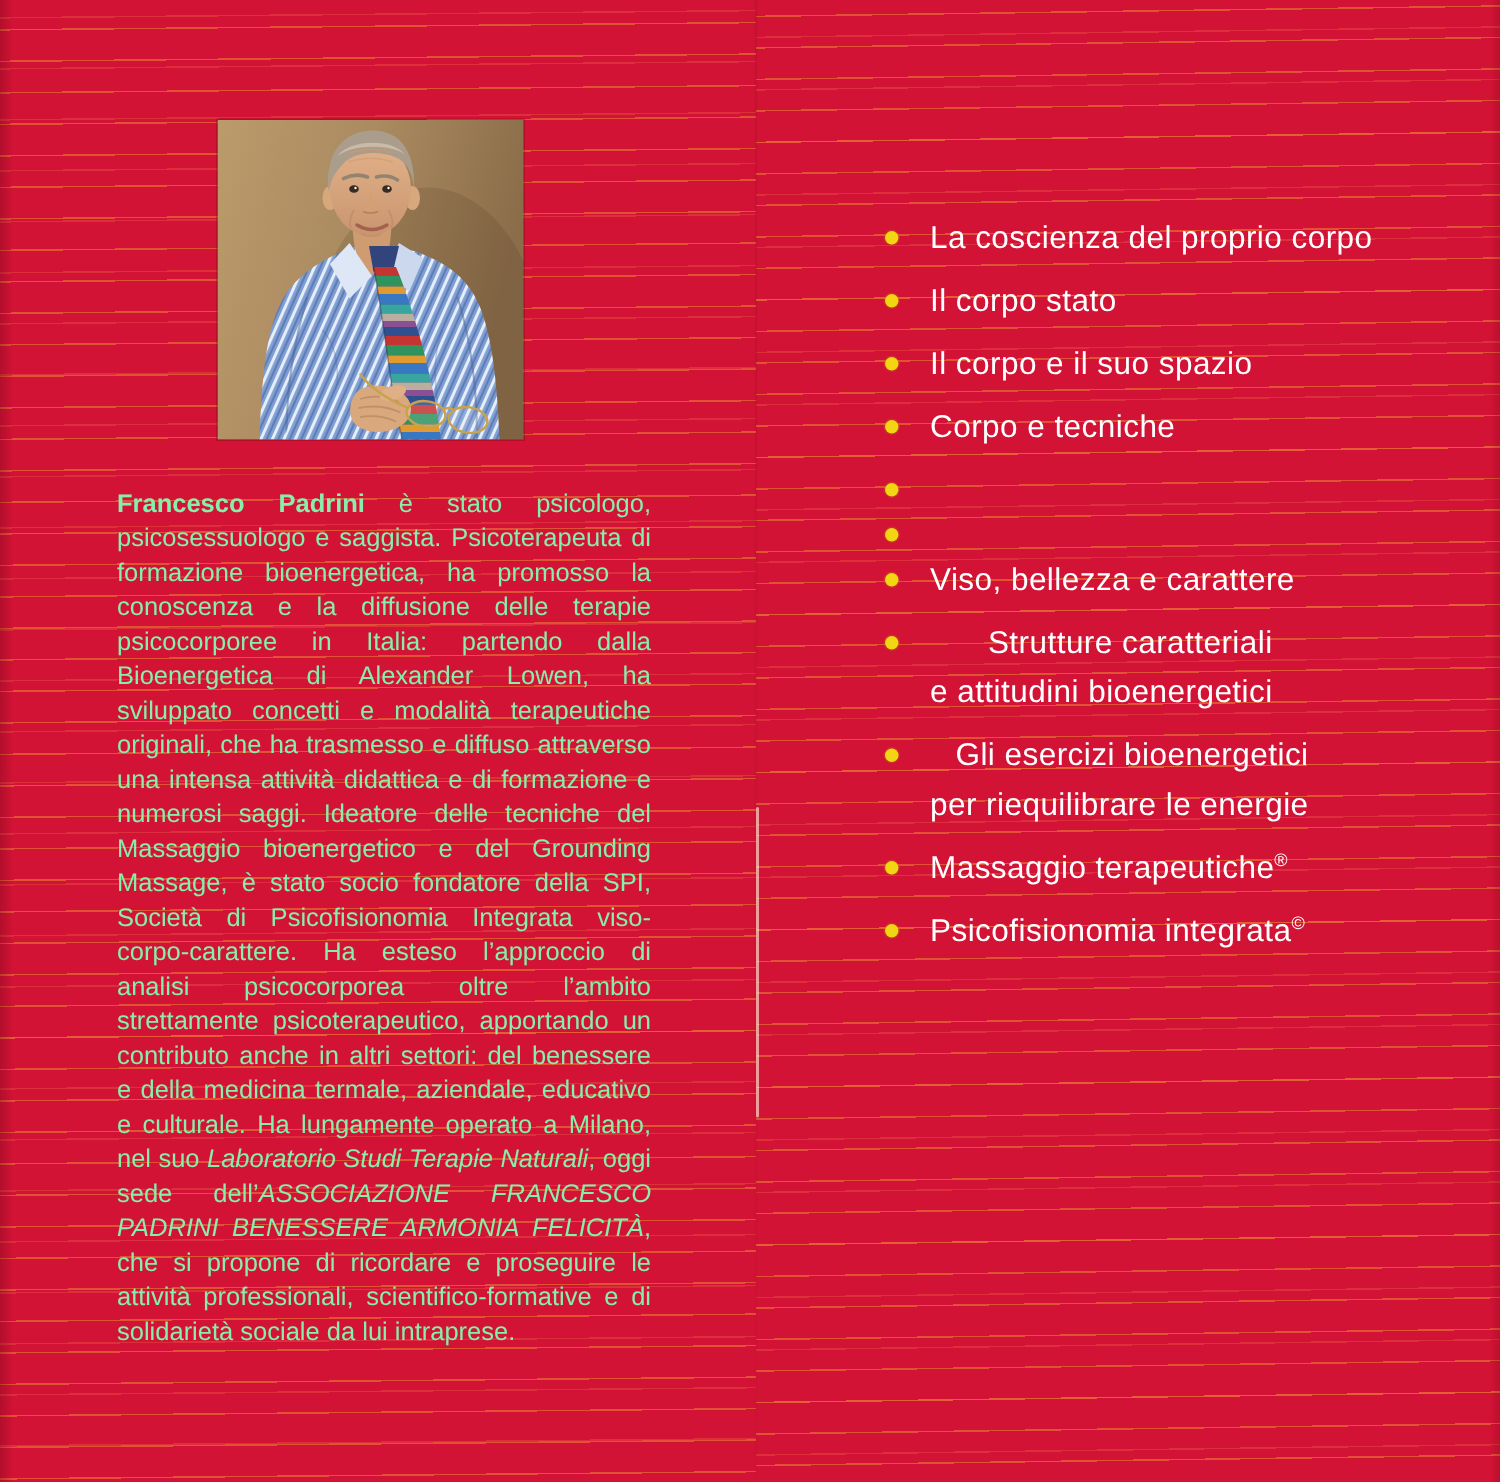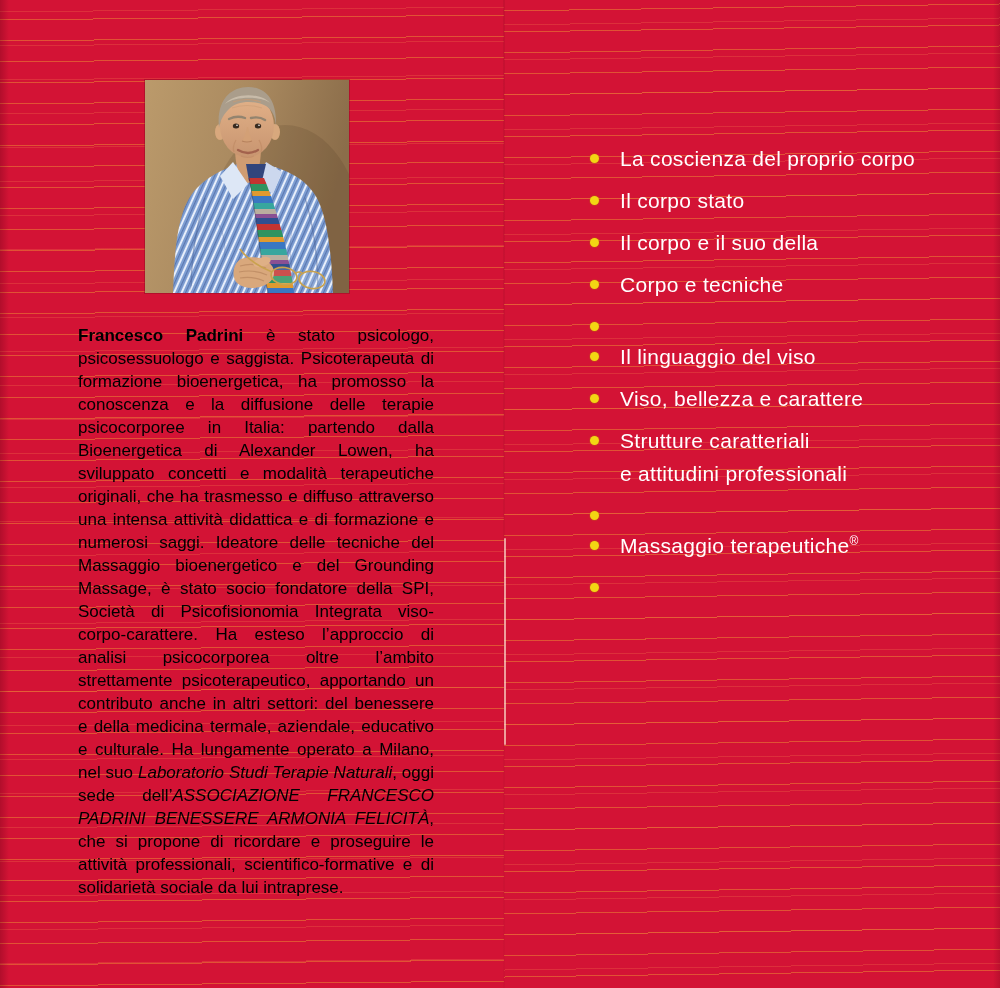--- a/index.html
+++ b/index.html
@@ -31,28 +31,28 @@
   .edge-right{position:absolute;right:0;top:0;bottom:0;width:7px;
           background:linear-gradient(to left,rgba(90,0,18,.20),rgba(90,0,18,0));}
 
   
   .photo{position:absolute;left:145px;top:80px;width:204px;height:213px;
          box-shadow:0 0 0 1px rgba(120,10,25,.35);}
   .photo svg{display:block;}
 
   
   .bio{position:absolute;left:78px;top:307px;width:356px;
-       color:#000000;font-size:17px;line-height:23px;text-align:justify;
+       color:#86efac;font-size:17px;line-height:23px;text-align:justify;
        hyphens:auto;-webkit-hyphens:auto;}
   .bio b{font-weight:bold;}
   .bio i{font-style:italic;}
 
   
   .topics{position:absolute;left:590px;top:142px;width:400px;
-          list-style:none;margin:0;padding:0;}
+          list-style:none;margin:0;padding:0;text-align:right;}
   .topics li{display:flex;align-items:flex-start;margin:0 0 9px 0;}
   .bullet{flex:0 0 9px;width:9px;height:9px;border-radius:50%;
           background:#f2d613;margin:12px 21px 0 0;
           box-shadow:0 0 0 1px rgba(180,130,0,.25);}
   .topic-text{color:#ffffff;font-size:21px;line-height:33px;
           letter-spacing:.3px;white-space:pre-line;}
   .topic-text sup{font-size:12px;line-height:0;vertical-align:super;letter-spacing:0;}
 </style>
 </head>
 <body>
@@ -160,47 +160,49 @@
     <li>
         <span class="bullet"></span>
         <span class="topic-text">La coscienza del proprio corpo</span>
       </li>
     <li>
         <span class="bullet"></span>
         <span class="topic-text">Il corpo stato</span>
       </li>
     <li>
         <span class="bullet"></span>
-        <span class="topic-text">Il corpo e il suo della</span>
+        <span class="topic-text">Il corpo e il suo spazio</span>
       </li>
     <li>
         <span class="bullet"></span>
         <span class="topic-text">Corpo e tecniche</span>
       </li>
     <li>
         <span class="bullet"></span>
       </li>
     <li>
         <span class="bullet"></span>
-        <span class="topic-text">Il linguaggio del viso</span>
       </li>
     <li>
         <span class="bullet"></span>
         <span class="topic-text">Viso, bellezza e carattere</span>
       </li>
     <li>
         <span class="bullet"></span>
         <span class="topic-text">Strutture caratteriali
-e attitudini professionali</span>
-      </li>
-    <li>
-        <span class="bullet"></span>
+e attitudini bioenergetici</span>
+      </li>
+    <li>
+        <span class="bullet"></span>
+        <span class="topic-text">Gli esercizi bioenergetici
+per riequilibrare le energie</span>
       </li>
     <li>
         <span class="bullet"></span>
         <span class="topic-text"><span>Massaggio terapeutiche</span><sup>®</sup></span>
       </li>
     <li>
         <span class="bullet"></span>
+        <span class="topic-text"><span>Psicofisionomia integrata</span><sup>©</sup></span>
       </li>
   </ul>
 
 </div>
 
 </body></html>

